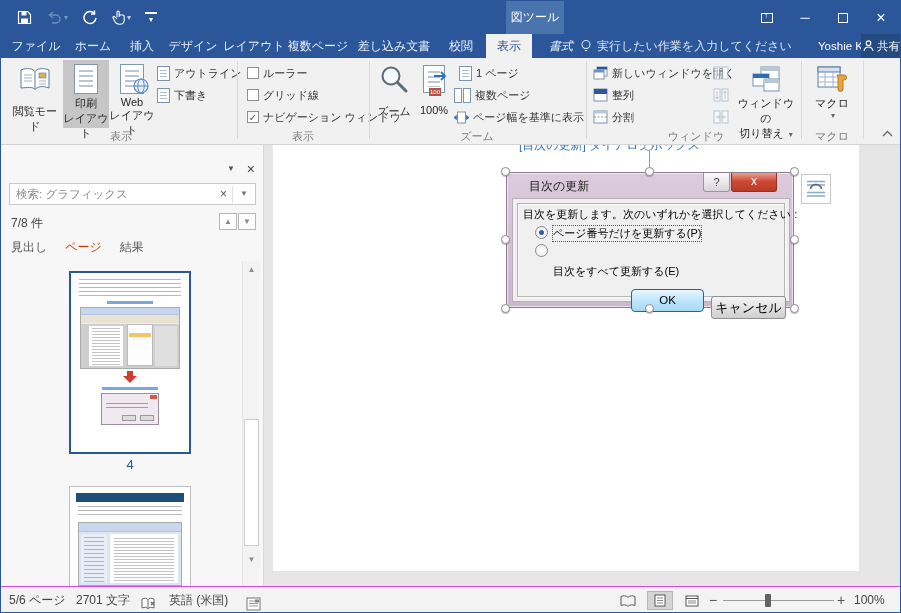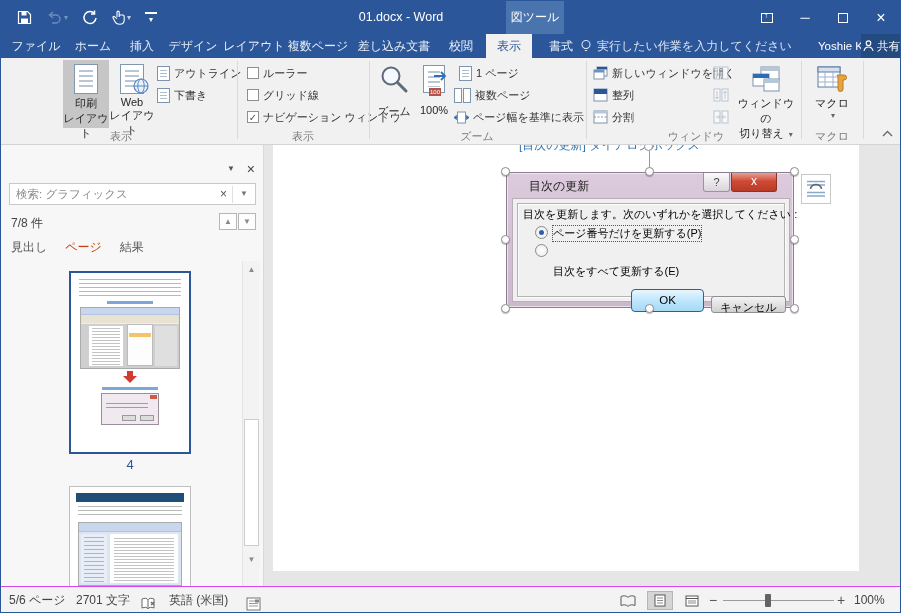--- a/index.html
+++ b/index.html
@@ -122,22 +122,22 @@
      background:linear-gradient(#e8a092,#cf4a35 45%,#b83b27); color:#fff; font-size:12px; text-align:center; line-height:17px; }
   .dlg-client { position:absolute; left:5px; top:25px; width:278px; height:104px; background:#f0f0f0; border:1px solid #b9aeb9; }
   .dlg-etched { position:absolute; left:4px; top:4px; right:4px; bottom:4px; border:1px solid #b4b2b4; box-shadow:1px 1px 0 #fdfdfd, inset 1px 1px 0 #fdfdfd; }
   .dlg-msg { position:absolute; left:10px; top:8px; font-size:11px; color:#000; white-space:nowrap; }
   .radio { position:absolute; width:13px; height:13px; border-radius:50%; border:1px solid #8a8a8a; background:radial-gradient(#fff,#e8e8e8); }
   .radio.on:after { content:""; position:absolute; left:3px; top:3px; width:5px; height:5px; border-radius:50%; background:#2f5fb0; }
   .rlabel { position:absolute; font-size:11px; color:#000; white-space:nowrap; }
   .rlabel.focus { outline:1px dotted #555; }
   .dlg-ok { position:absolute; left:118px; top:90px; width:73px; height:23px; border:1px solid #2c628b; border-radius:4px;
      background:linear-gradient(#eaf6fd,#bee6fd 50%,#a7d9f5); font-size:11.5px; text-align:center; line-height:21px; color:#000; }
-  .dlg-cancel { position:absolute; left:198px; top:97px; width:75px; height:17px; border:1px solid #8e8f8f; border-radius:3px;
-     background:linear-gradient(#f4f4f4,#e2e2e2 50%,#cfcfcf); font-size:11px; text-align:center; line-height:21px; color:#000; }
+  .dlg-cancel { position:absolute; left:198px; top:97px; width:75px; height:23px; border:1px solid #8e8f8f; border-radius:3px;
+     background:linear-gradient(#f4f4f4,#e2e2e2 50%,#cfcfcf); font-size:13px; text-align:center; line-height:21px; color:#000; }
 
   .layoutopt { position:absolute; left:537px; top:29px; width:30px; height:30px; background:#fff; border:1px solid #c8c8c8; display:flex; align-items:center; justify-content:center; }
 
   
   .statusbar { position:absolute; left:0; top:585px; width:100%; height:27px; background:#f3f3f3; border-top:1px solid #d946ef; color:#444; }
   .sitem { position:absolute; top:0; height:27px; line-height:27px; font-size:12px; white-space:nowrap; }
   .viewbtn { position:absolute; top:4px; width:26px; height:19px; display:flex; align-items:center; justify-content:center; }
   .viewbtn.sel { background:#d5d5d5; border:1px solid #b5b5b5; }
   .zoomtrack { position:absolute; left:722px; top:13px; width:111px; height:1px; background:#9a9a9a; }
   .zoomthumb { position:absolute; left:764px; top:7px; width:6px; height:13px; background:#636363; border-radius:1px; }
@@ -172,21 +172,20 @@
       </span>
       <span class="qbtn">
         <svg width="13" height="15" viewBox="0 0 13 15">
             <path d="M5 7V2.2a1.1 1.1 0 0 1 2.2 0V7m0-2h3.6a1.4 1.4 0 0 1 1.4 1.4V10c0 2.5-1.8 4.2-4.4 4.2S3.5 13 2.6 11L1 7.6C.6 6.8 1.6 6 2.4 6.6L5 8.6" fill="none" stroke="#fff" stroke-width="1.1"></path>
           </svg>
           <i class="dd">▾</i>
       </span>
       <span class="qat-more">▾</span>
     </div>
     <div class="contextual">図ツール</div>
-    <div class="wtitle">01.docx - Word</div>
     <div class="winctrls">
       <span class="wbtn">
           <i class="ribdispbox"></i>
         </span>
       <span class="wbtn">─</span>
       <span class="wbtn">
           <i class="maxbox"></i>
         </span>
       <span class="wbtn" style="font-size:16px">×</span>
     </div>
@@ -195,40 +194,51 @@
   <div class="tabrow">
     <span class="rtab" style="left:8px;width:54px;">ファイル</span>
     <span class="rtab" style="left:68px;width:48px;">ホーム</span>
     <span class="rtab" style="left:120px;width:42px;">挿入</span>
     <span class="rtab" style="left:164px;width:56px;">デザイン</span>
     <span class="rtab" style="left:222px;width:62px;">レイアウト</span>
     <span class="rtab" style="left:286px;width:62px;">複数ページ</span>
     <span class="rtab" style="left:350px;width:86px;">差し込み文書</span>
     <span class="rtab" style="left:438px;width:44px;">校閲</span>
     <span class="rtab active" style="left:485px;width:46px;">表示</span>
-    <span class="rtab" style="left:537px;width:46px;">書式</span>
+    <span class="rtab" style="left:537px;width:46px;font-style:italic;">書式</span>
     <span class="abs" style="left:578px;top:5px;">
       <svg width="14" height="14" viewBox="0 0 14 14">
           <circle cx="7" cy="5.5" r="4" fill="none" stroke="#dbe4f0" stroke-width="1.1"></circle>
           <path d="M5.5 9.5h3M5.8 11.5h2.4" stroke="#dbe4f0" stroke-width="1.1"></path>
         </svg>
     </span>
     <span class="tellme">実行したい作業を入力してください</span>
     <span class="username">Yoshie Kohama</span>
     <span class="sharebtn">
       <svg width="11" height="12" viewBox="0 0 11 12">
           <circle cx="5.5" cy="3.2" r="2.3" fill="none" stroke="#fff" stroke-width="1.1"></circle>
           <path d="M1 11c.5-2.6 2.2-4 4.5-4s4 1.4 4.5 4" fill="none" stroke="#fff" stroke-width="1.1"></path>
         </svg>
       <span>共有</span>
     </span>
   </div>
 
   <div class="ribbon">
 
+    <div class="bigbtn" style="left:8px;width:52px;">
+      <div class="bicon">
+        <svg width="32" height="27" viewBox="0 0 32 27">
+            <path d="M2 4c6-2.5 12-1.5 14 1.5C18 2.5 24 1.5 30 4v18c-6-2.5-12-1.5-14 1.5C14 20.5 8 21.5 2 22Z" fill="#fff" stroke="#5b7aa6"></path>
+            <line x1="16" y1="5.5" x2="16" y2="23.5" stroke="#5b7aa6"></line>
+            <rect x="20" y="7" width="7" height="5" fill="#d9b356" stroke="#5b7aa6" stroke-width=".6"></rect>
+            <path d="M5 9h8M5 12h8M5 15h8M20 15h7M20 18h7" stroke="#9fb3cc" stroke-width="1"></path>
+          </svg>
+      </div>
+      <div style="margin-top:8px">閲覧モード</div>
+    </div>
     <div class="bigbtn hl" style="left:62px;width:46px;">
       <div class="bicon">
           <span class="pageicon">
             <i></i>
           </span>
         </div>
       <div>印刷</div>
       <div>レイアウト</div>
     </div>
     <div class="bigbtn" style="left:108px;width:46px;">

